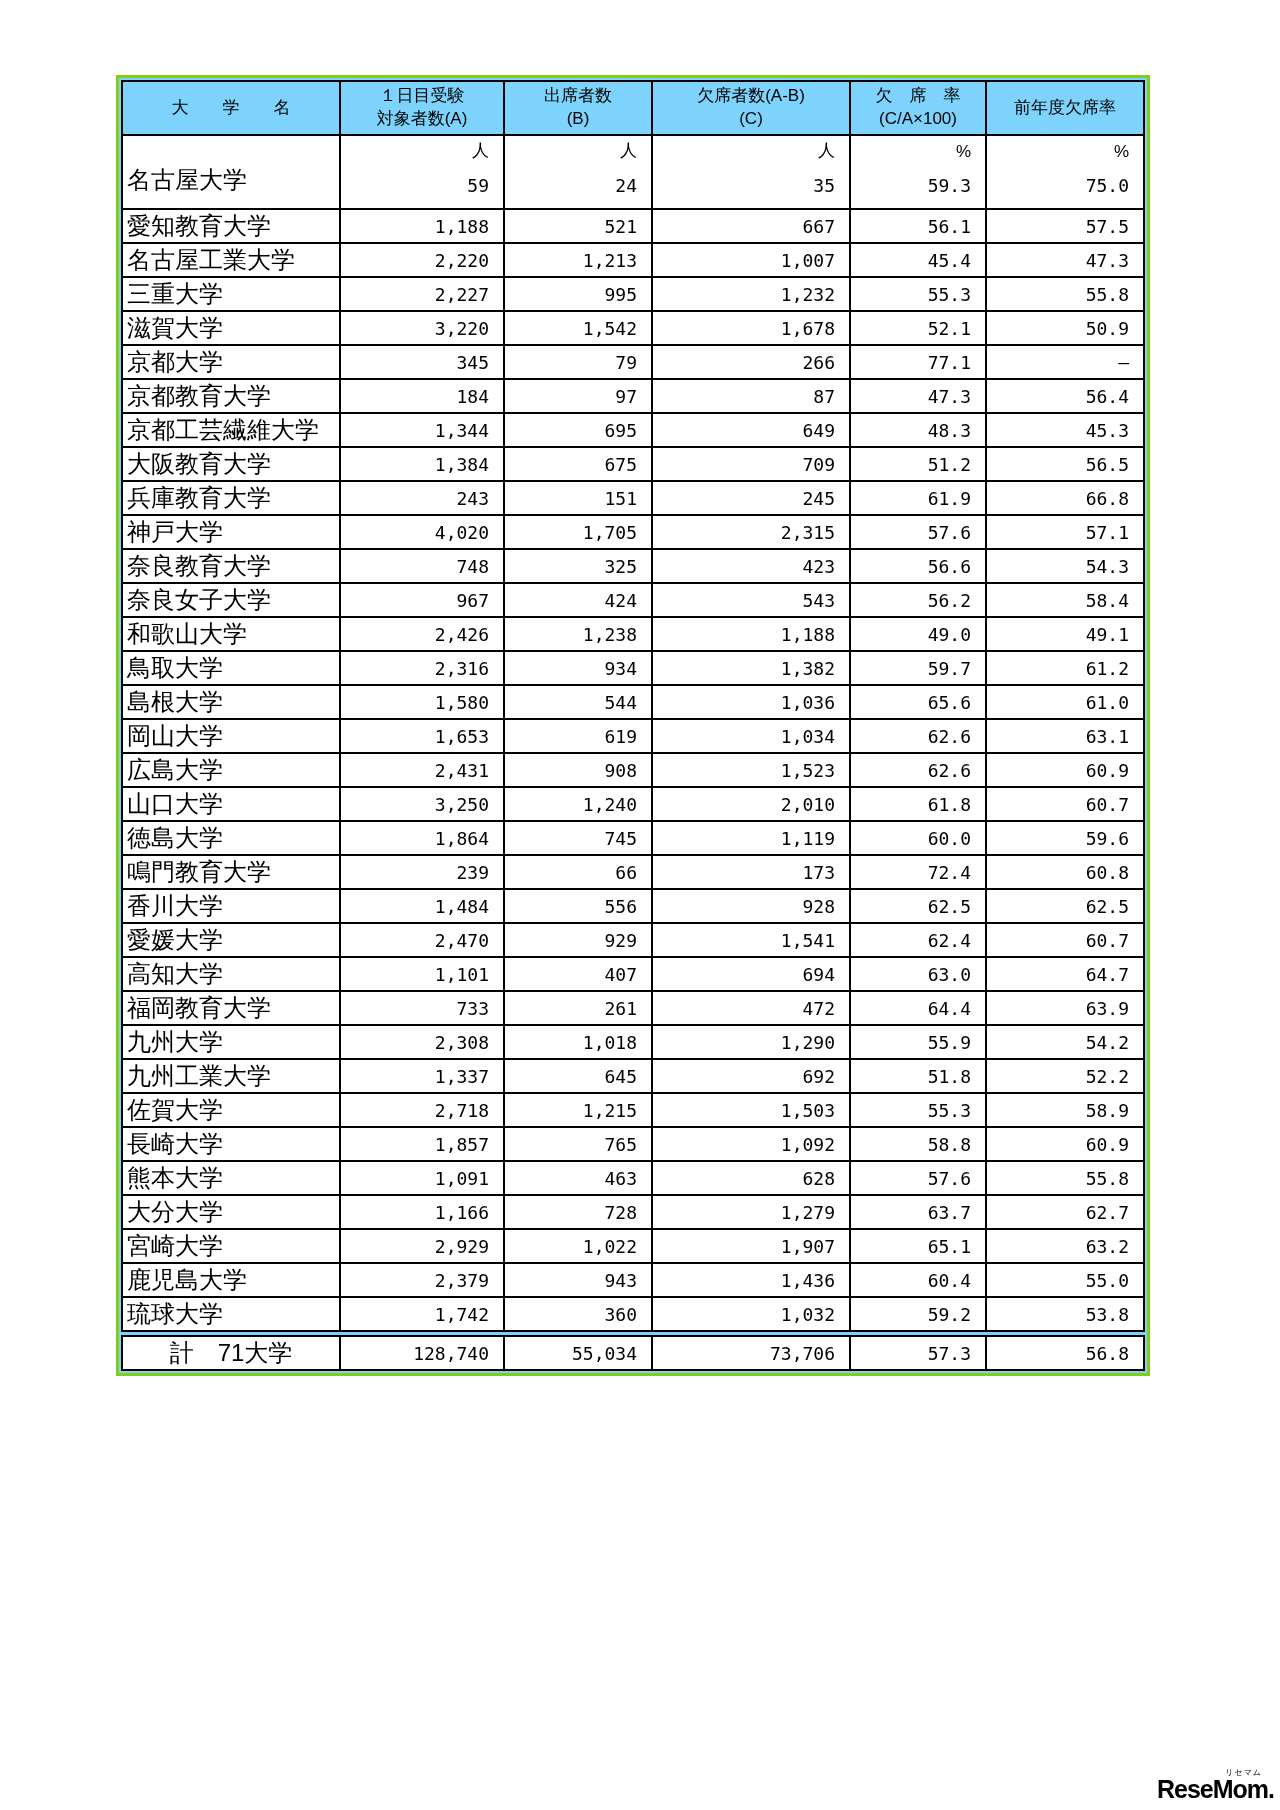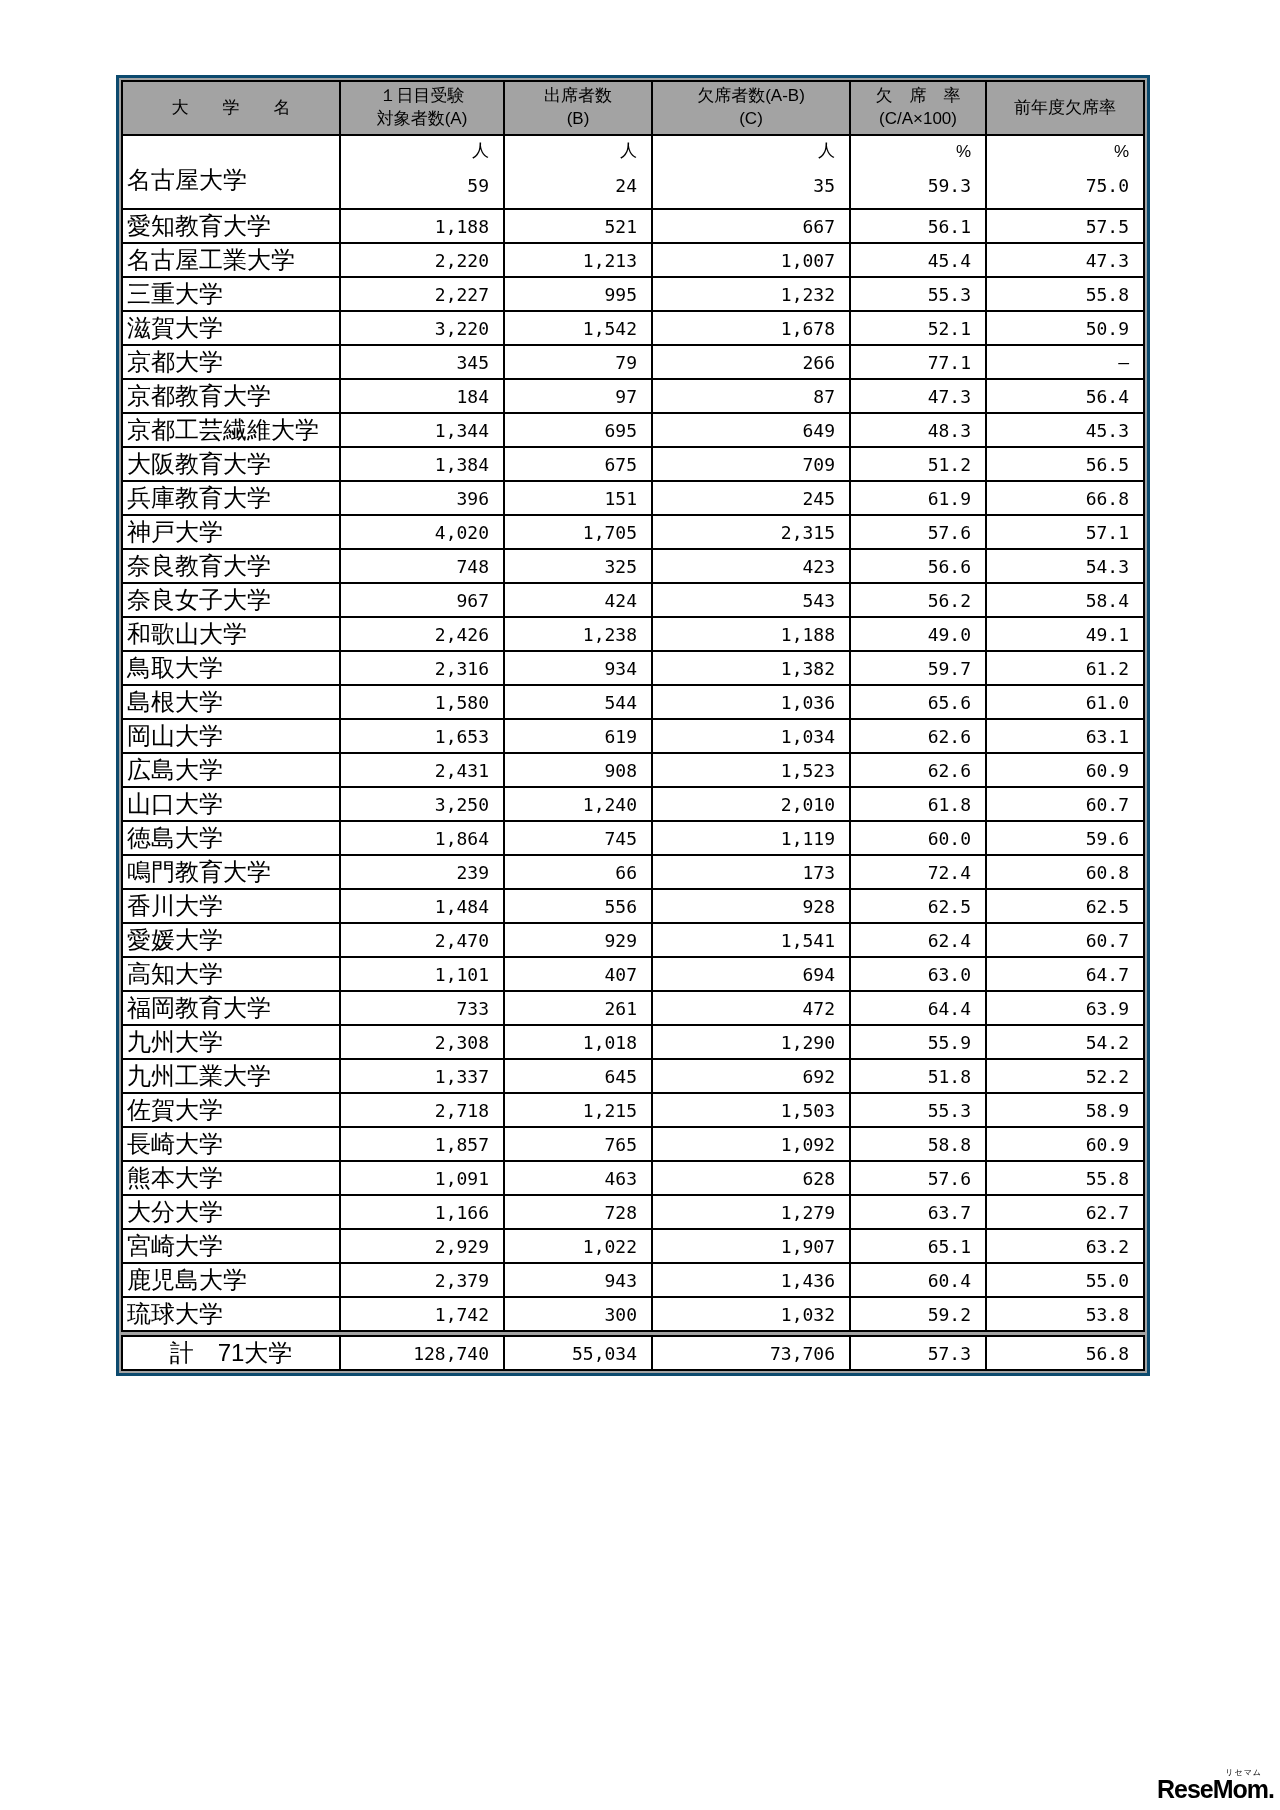--- a/index.html
+++ b/index.html
@@ -4,21 +4,21 @@
 <style>
   * { margin:0; padding:0; box-sizing:border-box; }
   html,body { background:#ffffff; }
   .sheet {
     position:relative; width:1280px; height:1810px; background:#ffffff;
     font-family:"Liberation Sans","DejaVu Sans",sans-serif; color:#000;
     overflow:hidden;
   }
   .table-frame {
     position:absolute; left:116px; top:75px;
-    border:3px solid #0c4a6e; padding:2px; background:#a3a3a3;
+    border:3px solid #84cc16; padding:2px; background:#7dd3fc;
   }
   table.att { border-collapse:collapse; table-layout:fixed; }
   table.att th, table.att td { border:2px solid #000; overflow:hidden; }
   thead th {
     height:54px; font-size:17px; font-weight:normal; text-align:center;
     line-height:1.35; white-space:pre-line; vertical-align:middle;
     border-bottom:7px double #000;
   }
   th.c-univ, td.name { border-right:7px double #000; }
   td.name { font-size:24px; text-align:left; padding-left:4px; background:#fff; }
@@ -149,21 +149,21 @@
           <tr class="data-row">
             <td class="name">大阪教育大学</td>
             <td class="num">1,384</td>
             <td class="num">675</td>
             <td class="num">709</td>
             <td class="num">51.2</td>
             <td class="num">56.5</td>
           </tr>
           <tr class="data-row">
             <td class="name">兵庫教育大学</td>
-            <td class="num">396</td>
+            <td class="num">243</td>
             <td class="num">151</td>
             <td class="num">245</td>
             <td class="num">61.9</td>
             <td class="num">66.8</td>
           </tr>
           <tr class="data-row">
             <td class="name">神戸大学</td>
             <td class="num">4,020</td>
             <td class="num">1,705</td>
             <td class="num">2,315</td>
@@ -342,21 +342,21 @@
             <td class="name">鹿児島大学</td>
             <td class="num">2,379</td>
             <td class="num">943</td>
             <td class="num">1,436</td>
             <td class="num">60.4</td>
             <td class="num">55.0</td>
           </tr>
           <tr class="data-row">
             <td class="name">琉球大学</td>
             <td class="num">1,742</td>
-            <td class="num">300</td>
+            <td class="num">360</td>
             <td class="num">1,032</td>
             <td class="num">59.2</td>
             <td class="num">53.8</td>
           </tr>
           <tr class="total-row">
             <td class="name total-name">計　71大学</td>
             <td class="num">128,740</td>
             <td class="num">55,034</td>
             <td class="num">73,706</td>
             <td class="num">57.3</td>

